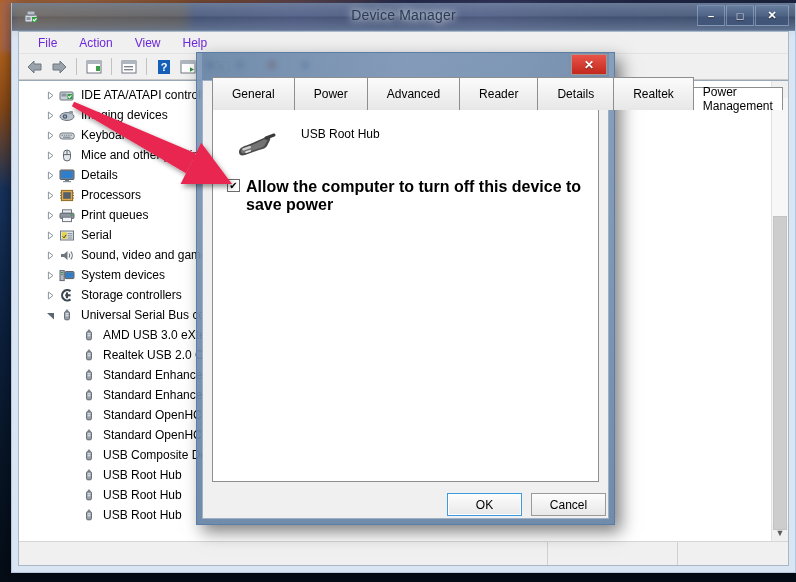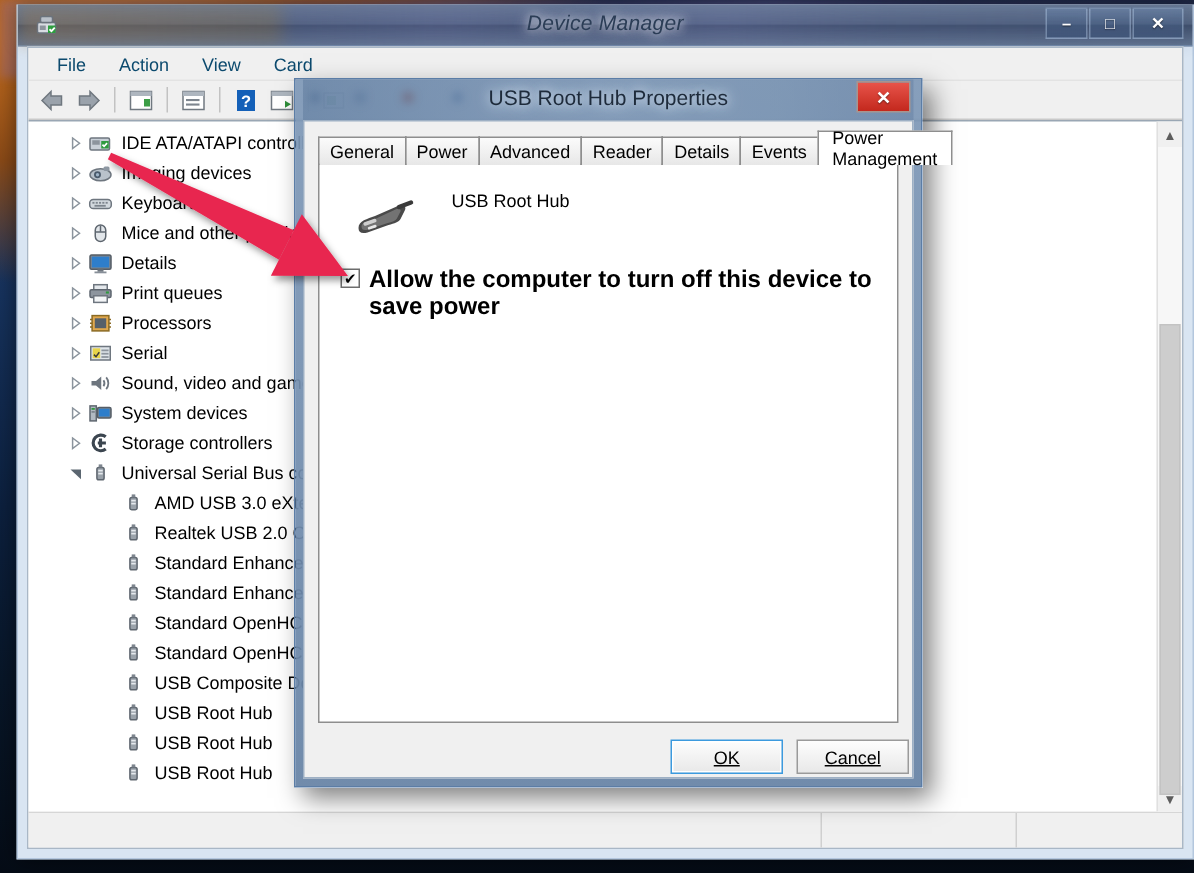--- a/index.html
+++ b/index.html
@@ -53,21 +53,20 @@
       rgba(112,114,175,.40) 60%, rgba(84,90,148,.26) 74%, rgba(60,70,118,.18) 100%);
     filter:blur(5px); opacity:.72;
   }
   #app-icon{
     position:absolute; left:11px; top:5px; width:18px; height:18px; z-index:3;
   }
   #win-title{
     position:absolute; left:0; right:0; top:4px; text-align:center; z-index:3;
     font-size:14px; color:#2b3d56; letter-spacing:.2px;
     text-shadow:0 0 6px rgba(255,255,255,.85),0 0 10px rgba(255,255,255,.6);
-    font-style:italic;
   }
   #win-buttons{
     position:absolute; right:6px; top:2px; display:flex; z-index:4;
   }
   #win-buttons .wbtn{
     width:28px; height:21px; margin-left:1px;
     border:1px solid rgba(190,210,235,.40);
     background:linear-gradient(180deg, rgba(110,140,180,.38), rgba(45,70,110,.45));
     color:#fff; font-size:11px; font-weight:bold;
     display:flex; align-items:center; justify-content:center;
@@ -78,21 +77,21 @@
   
   #client{
     position:absolute; left:6px; top:28px; right:6px; bottom:6px;
     background:#f0f0f0; border:1px solid #a9b7c6;
     display:flex; flex-direction:column;
   }
   #menubar{
     height:22px; background:#f0f0f0; display:flex; align-items:center;
     padding-left:8px; border-bottom:1px solid #e3e3e3;
   }
-  #menubar .mi{ padding:2px 11px; color:#0c4a6e; font-size:12px; }
+  #menubar .mi{ padding:2px 11px; color:#6d28d9; font-size:12px; }
 
   #toolbar{
     height:26px; background:#f0f0f0; display:flex; align-items:center;
     padding-left:5px; gap:2px;
     border-bottom:1px solid #c9c9c9;
   }
   .tb-ico{ width:22px;height:22px; display:flex;align-items:center;justify-content:center; }
   .tb-sep{ width:1px;height:17px;background:#c2c2c2;margin:0 4px; }
 
   
@@ -178,21 +177,21 @@
   }
   #dlg-body{
     position:absolute; left:5px; right:5px; top:27px; bottom:5px;
     background:#f0f0f0; border:1px solid #9eb0c4;
     padding:8px 9px 9px 9px;
   }
 
   
   #tabstrip{ display:flex; align-items:flex-end; height:21px; position:relative; z-index:2; }
   .tab{
-    height:19px; padding:0 7px; margin-right:-1px;
+    height:33px; padding:0 19px; margin-right:-1px;
     display:flex; align-items:center; font-size:12px; color:#000;
     border:1px solid #8e8e8e; border-bottom:none;
     background:linear-gradient(180deg,#fbfbfb,#e7e7e7);
   }
   .tab.active{
     height:23px; margin-top:-4px; padding:0 9px;
     background:#fff; border-color:#8e8e8e; z-index:3;
     position:relative;
   }
   #tabpage{
@@ -257,21 +256,21 @@
       <div class="wbtn close">✕</div>
     </div>
   </div>
 
   <div id="client">
 
     <div id="menubar">
       <div class="mi">File</div>
       <div class="mi">Action</div>
       <div class="mi">View</div>
-      <div class="mi">Card</div>
+      <div class="mi">Help</div>
     </div>
 
     <div id="toolbar">
       <div class="tb-ico">
         <svg width="18" height="16" viewBox="0 0 18 16">
             <path d="M8 2 L2 8 L8 14 L8 11 L15 11 L15 5 L8 5 Z" fill="#9aa2ab" stroke="#6f777f"></path>
           </svg>
       </div>
       <div class="tb-ico">
         <svg width="18" height="16" viewBox="0 0 18 16">
@@ -394,36 +393,20 @@
             </span>
             <span class="tico">
               <svg width="16" height="15" viewBox="0 0 16 15">
                 <rect x="1" y="2" width="14" height="9.5" rx="1" fill="#7d868f" stroke="#555d66"></rect>
                 <rect x="2.2" y="3.1" width="11.6" height="7.2" fill="#2e7ecb"></rect>
                 <rect x="6" y="11.6" width="4" height="1.6" fill="#6e767f"></rect>
                 <rect x="4" y="13" width="8" height="1.2" fill="#878f98"></rect>
               </svg>
             </span>
             <span class="tlab">Details</span>
-          </div>
-          <div class="trow">
-            <span class="twist">
-              <svg width="9" height="9" viewBox="0 0 9 9">
-                <path d="M2.4 1 L7 4.5 L2.4 8 Z" fill="none" stroke="#8b949d" stroke-width="1"></path>
-              </svg>
-            </span>
-            <span class="tico">
-              <svg width="16" height="15" viewBox="0 0 16 15">
-                <rect x="3.5" y="1.8" width="9" height="3.6" fill="#e4e8ec" stroke="#6e767f"></rect>
-                <rect x="1" y="5.2" width="14" height="5.2" rx="1" fill="#8d959e" stroke="#5e666f"></rect>
-                <rect x="3.5" y="9.2" width="9" height="4.4" fill="#f3f5f7" stroke="#6e767f"></rect>
-                <rect x="11.6" y="6.3" width="2" height="1.4" fill="#2f9a3f"></rect>
-              </svg>
-            </span>
-            <span class="tlab">Print queues</span>
           </div>
           <div class="trow">
             <span class="twist">
               <svg width="9" height="9" viewBox="0 0 9 9">
                 <path d="M2.4 1 L7 4.5 L2.4 8 Z" fill="none" stroke="#8b949d" stroke-width="1"></path>
               </svg>
             </span>
             <span class="tico">
               <svg width="16" height="15" viewBox="0 0 16 15">
                 <rect x="2.4" y="2.4" width="11.2" height="10.2" fill="#e0a84e" stroke="#8a6a24"></rect>
@@ -441,20 +424,36 @@
             <span class="tlab">Processors</span>
           </div>
           <div class="trow">
             <span class="twist">
               <svg width="9" height="9" viewBox="0 0 9 9">
                 <path d="M2.4 1 L7 4.5 L2.4 8 Z" fill="none" stroke="#8b949d" stroke-width="1"></path>
               </svg>
             </span>
             <span class="tico">
               <svg width="16" height="15" viewBox="0 0 16 15">
+                <rect x="3.5" y="1.8" width="9" height="3.6" fill="#e4e8ec" stroke="#6e767f"></rect>
+                <rect x="1" y="5.2" width="14" height="5.2" rx="1" fill="#8d959e" stroke="#5e666f"></rect>
+                <rect x="3.5" y="9.2" width="9" height="4.4" fill="#f3f5f7" stroke="#6e767f"></rect>
+                <rect x="11.6" y="6.3" width="2" height="1.4" fill="#2f9a3f"></rect>
+              </svg>
+            </span>
+            <span class="tlab">Print queues</span>
+          </div>
+          <div class="trow">
+            <span class="twist">
+              <svg width="9" height="9" viewBox="0 0 9 9">
+                <path d="M2.4 1 L7 4.5 L2.4 8 Z" fill="none" stroke="#8b949d" stroke-width="1"></path>
+              </svg>
+            </span>
+            <span class="tico">
+              <svg width="16" height="15" viewBox="0 0 16 15">
                 <rect x="1.5" y="3" width="13" height="9" fill="#dfe5ea" stroke="#6e767f"></rect>
                 <rect x="2.8" y="4.2" width="5" height="6.6" fill="#e8d44a"></rect>
                 <path d="M3.6 8.4l1.4 1.4 2.2-3" stroke="#3a3a3a" stroke-width="1" fill="none"></path>
                 <rect x="8.6" y="5" width="4.8" height="1.2" fill="#8d959e"></rect>
                 <rect x="8.6" y="7.2" width="4.8" height="1.2" fill="#8d959e"></rect>
                 <rect x="8.6" y="9.4" width="4.8" height="1.2" fill="#8d959e"></rect>
               </svg>
             </span>
             <span class="tlab">Serial</span>
           </div>
@@ -658,33 +657,32 @@
       <div class="pane p3"></div>
     </div>
   </div>
 </div>
 
 <div id="dialog">
   <div id="dlg-frame">
 
     <div id="dlg-titlebar">
       <div class="blobs"></div>
-      <div id="dlg-title">USB Root Hub Properties</div>
       <div id="dlg-close">✕</div>
     </div>
 
     <div id="dlg-body">
 
       <div id="tabstrip">
           <div class="tab">General</div>
           <div class="tab">Power</div>
           <div class="tab">Advanced</div>
           <div class="tab">Reader</div>
           <div class="tab">Details</div>
-          <div class="tab">Events</div>
+          <div class="tab">Realtek</div>
           <div class="tab active">Power Management</div>
         </div>
 
       <div id="tabpage">
 
         <div id="dev-row">
           <div id="usb-ico">
             <svg width="44" height="30" viewBox="0 0 44 30">
               <path d="M6 22 C6 17, 12 16, 17 14 L33 7 C36 6, 38 8, 37 10 L34 16 C33 18, 30 19, 26 20 L12 25 C8 26, 6 25, 6 22 Z" fill="#4a4a4a"></path>
               <path d="M8 21 C8 18, 13 17.5, 17 16 L31 9.5 C33 8.7, 34.6 9.8, 34 11 L31.6 15.6 C30.8 17, 28.6 17.8, 25 18.8 L12.5 23 C9.6 23.8, 8 23.2, 8 21 Z" fill="#737373"></path>
@@ -701,21 +699,21 @@
               <span class="cbox">✔</span>
               <span class="cb-label">Allow the computer to turn off this device to save power</span>
             </div>
           </div>
       </div>
     </div>
   </div>
 </div>
 
 <div style="position:absolute;left:196px;top:52px;width:419px;height:473px;z-index:60;pointer-events:none;">
-  <div id="dlg-buttons" style="pointer-events:auto;text-decoration:underline;">
+  <div id="dlg-buttons" style="pointer-events:auto;">
       <div class="dbtn default">OK</div>
       <div class="dbtn">Cancel</div>
     </div>
 </div>
 
 <svg id="arrow">
   <defs>
     <filter id="arrShadow" x="-30%" y="-30%" width="180%" height="180%">
       <feDropShadow dx="2" dy="3" stdDeviation="2.4" flood-color="#000" flood-opacity=".40"></feDropShadow>
     </filter>

